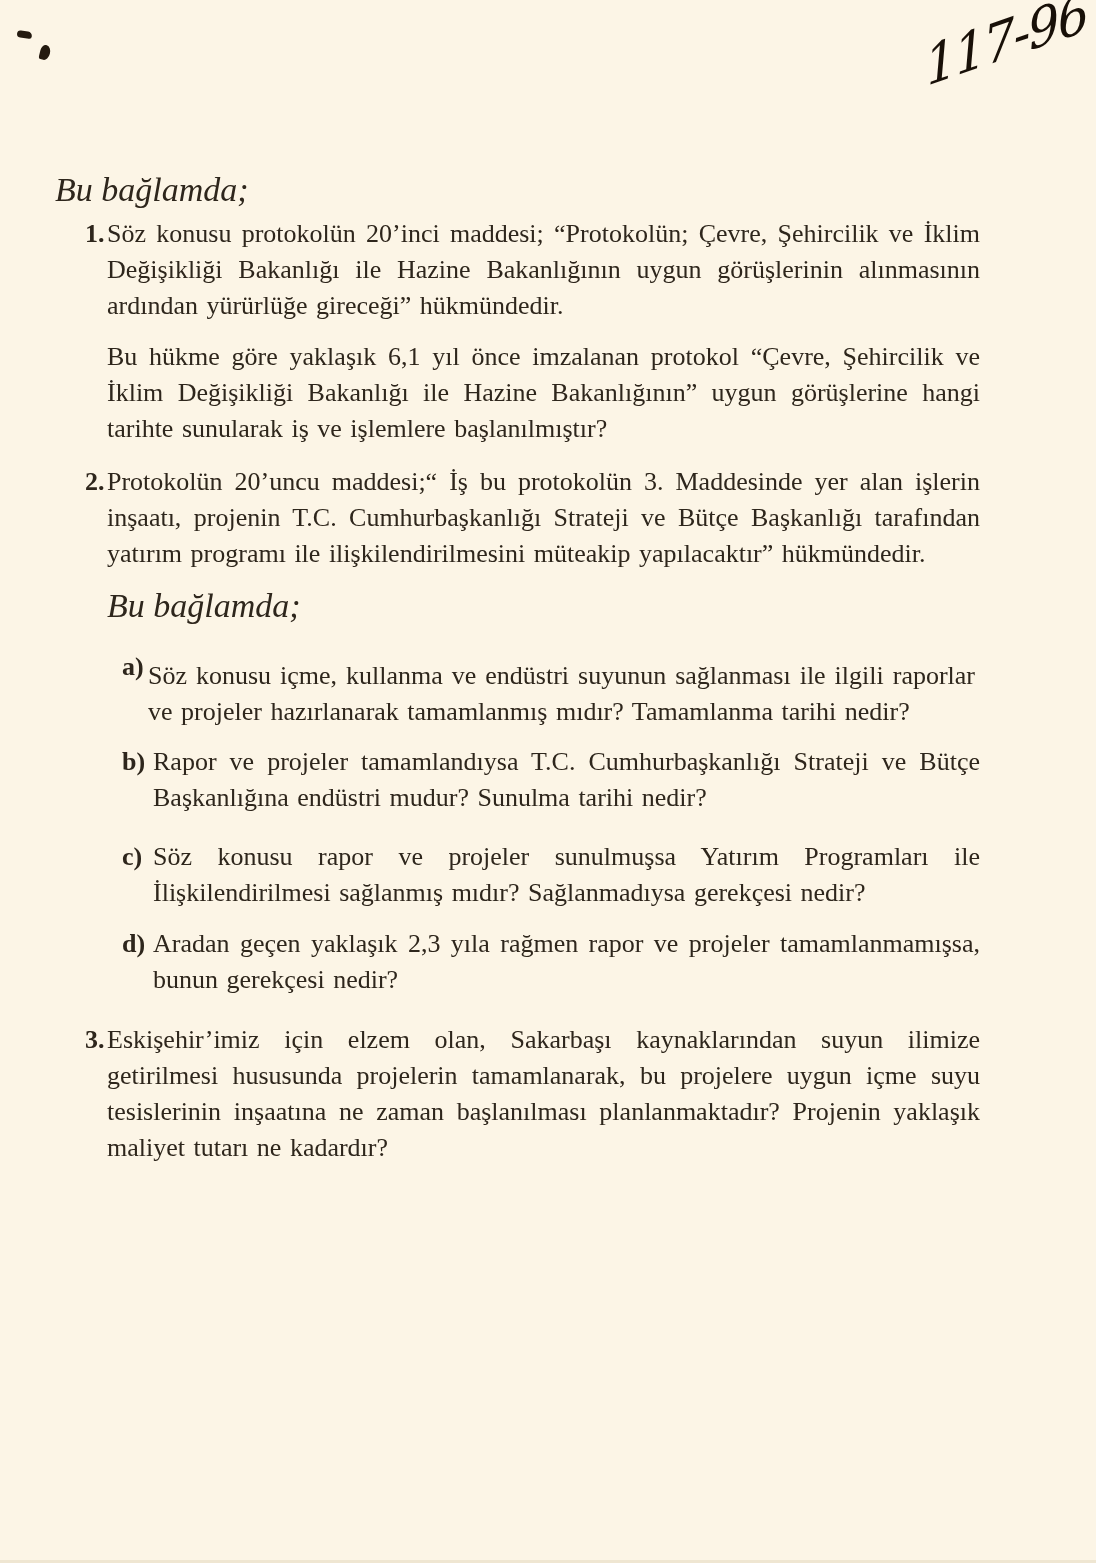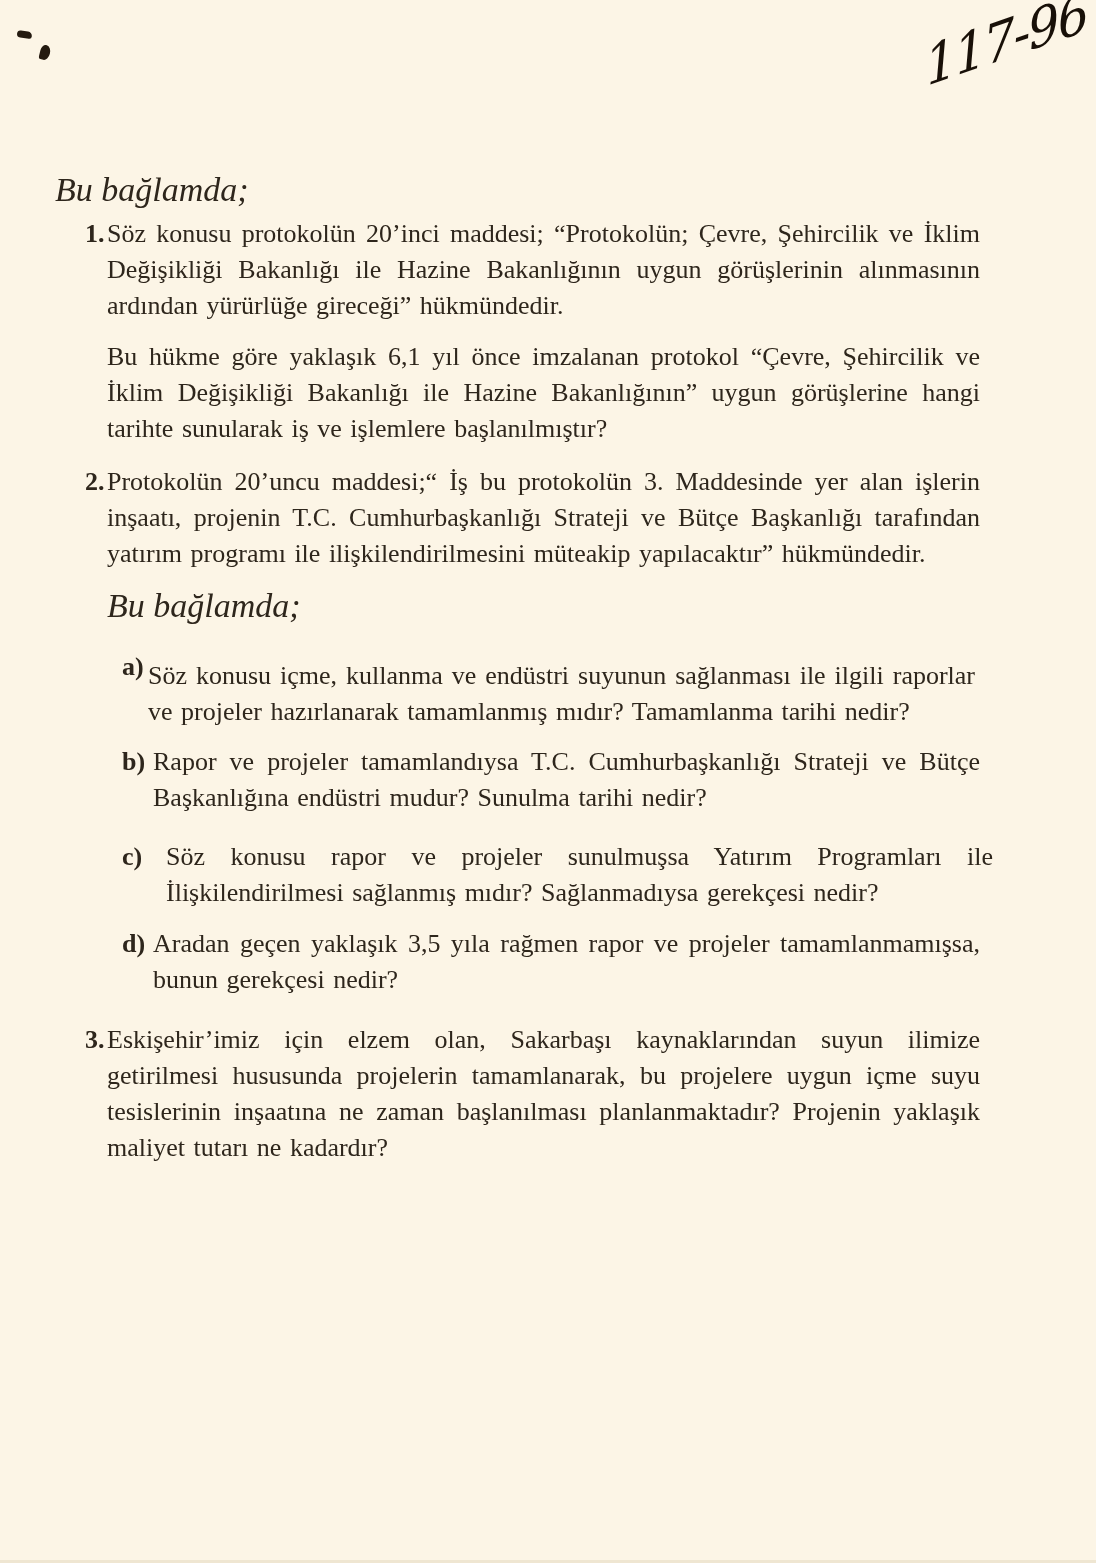--- a/index.html
+++ b/index.html
@@ -88,22 +88,22 @@
   <p class="abs para" style="left:107px; top:464px; width:873px;">Protokolün 20’uncu maddesi;“ İş bu protokolün 3. Maddesinde yer alan işlerin inşaatı, projenin T.C. Cumhurbaşkanlığı Strateji ve Bütçe Başkanlığı tarafından yatırım programı ile ilişkilendirilmesini müteakip yapılacaktır” hükmündedir.</p>
   <div class="abs textline" style="left:107px; top:588px;">Bu bağlamda;</div>
 
   <span class="abs num" style="left:122px; top:649px;">a)</span>
   <p class="abs para" style="left:148px; top:649px; width:827px;margin-top:9px;">Söz konusu içme, kullanma ve endüstri suyunun sağlanması ile ilgili raporlar ve projeler hazırlanarak tamamlanmış mıdır? Tamamlanma tarihi nedir?</p>
 
   <span class="abs num" style="left:122px; top:744px;">b)</span>
   <p class="abs para" style="left:153px; top:744px; width:827px;">Rapor ve projeler tamamlandıysa T.C. Cumhurbaşkanlığı Strateji ve Bütçe Başkanlığına endüstri mudur? Sunulma tarihi nedir?</p>
 
   <span class="abs num" style="left:122px; top:839px;">c)</span>
-  <p class="abs para" style="left:166px; top:839px; width:827px;">Söz konusu rapor ve projeler sunulmuşsa Yatırım Programları ile İlişkilendirilmesi sağlanmış mıdır? Sağlanmadıysa gerekçesi nedir?</p>
+  <p class="abs para" style="left:153px; top:839px; width:827px;">Söz konusu rapor ve projeler sunulmuşsa Yatırım Programları ile İlişkilendirilmesi sağlanmış mıdır? Sağlanmadıysa gerekçesi nedir?</p>
 
   <span class="abs num" style="left:122px; top:926px;">d)</span>
-  <p class="abs para" style="left:153px; top:926px; width:827px;">Aradan geçen yaklaşık 3,5 yıla rağmen rapor ve projeler tamamlanmamışsa, bunun gerekçesi nedir?</p>
+  <p class="abs para" style="left:153px; top:926px; width:827px;">Aradan geçen yaklaşık 2,3 yıla rağmen rapor ve projeler tamamlanmamışsa, bunun gerekçesi nedir?</p>
 
   <span class="abs num" style="left:85px; top:1022px;">3.</span>
   <p class="abs para" style="left:107px; top:1022px; width:873px;font-family:Liberation Serif, serif;">Eskişehir’imiz için elzem olan, Sakarbaşı kaynaklarından suyun ilimize getirilmesi hususunda projelerin tamamlanarak, bu projelere uygun içme suyu tesislerinin inşaatına ne zaman başlanılması planlanmaktadır? Projenin yaklaşık maliyet tutarı ne kadardır?</p>
 
   <div class="abs page-bottom-edge"></div>
 </div>
 
 </body></html>

